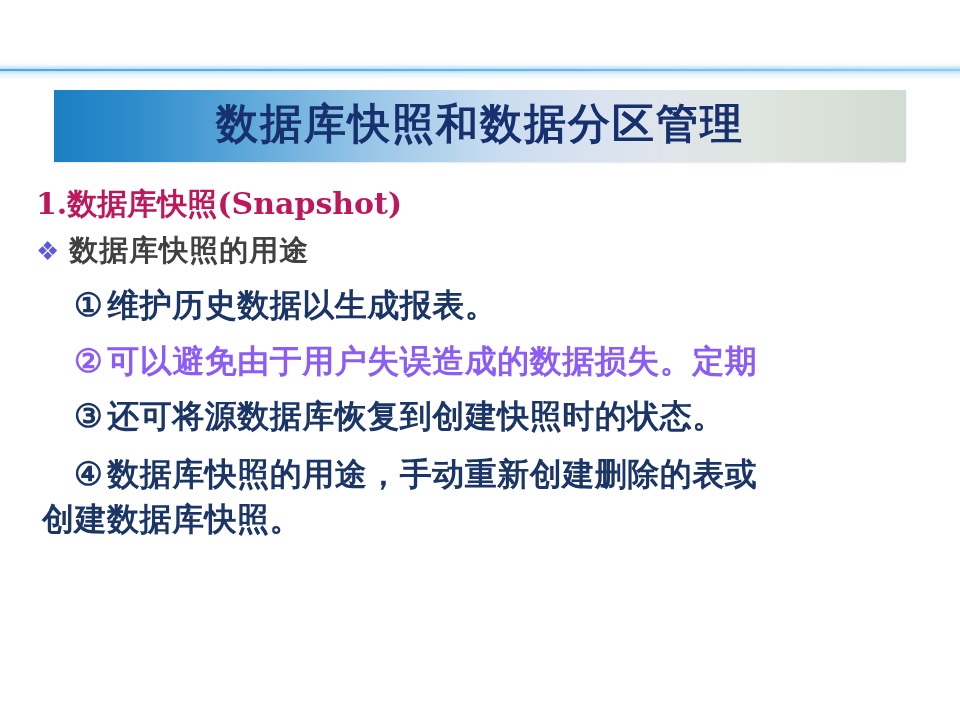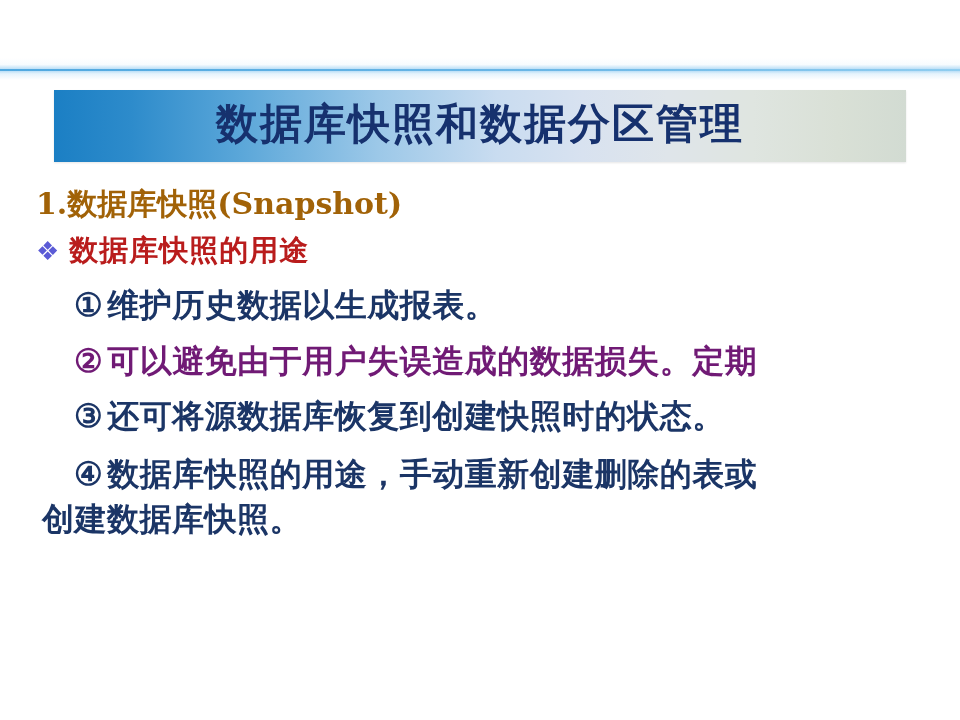--- a/index.html
+++ b/index.html
@@ -98,21 +98,21 @@
     position: absolute;
     left: 0;
     top: 186px;
     width: 960px;
   }
 
   .line-heading-red {
     font-family: "DejaVu Serif", "Liberation Serif", serif;
     font-size: 30px;
     font-weight: bold;
-    color: #a16207;
+    color: #be185d;
     margin: 0 0 10px 36px;
     line-height: 1.18;
     white-space: nowrap;
   }
 
   .line-bullet {
     display: flex;
     align-items: center;
     margin: 0 0 6px 36px;
     white-space: nowrap;
@@ -121,38 +121,38 @@
     font-size: 26px;
     color: #5b5bd6;
     line-height: 1;
     margin-right: 10px;
     flex: 0 0 auto;
   }
   .bullet-label {
     font-family: "DejaVu Serif", "Liberation Serif", serif;
     font-size: 29px;
     font-weight: bold;
-    color: #b91c1c;
+    color: #404040;
     letter-spacing: 1px;
   }
 
   .item {
     margin: 0 0 4px 74px;
     font-family: "DejaVu Serif", "Liberation Serif", serif;
     font-size: 32px;
     font-weight: bold;
     line-height: 1.42;
     letter-spacing: 0.5px;
     text-indent: 0;
   }
   .item .num {
     margin-right: 4px;
   }
   .item.navy  { color: #1b3566; }
-  .item.vivid { color: #701a75; }
+  .item.vivid { color: #8b5cf6; }
 
   .item .cont {
     display: block;
     margin-left: -32px;
   }
 
   .sp-1 { height: 6px; }
   .sp-2 { height: 6px; }
   .sp-3 { height: 8px; }
 </style>

